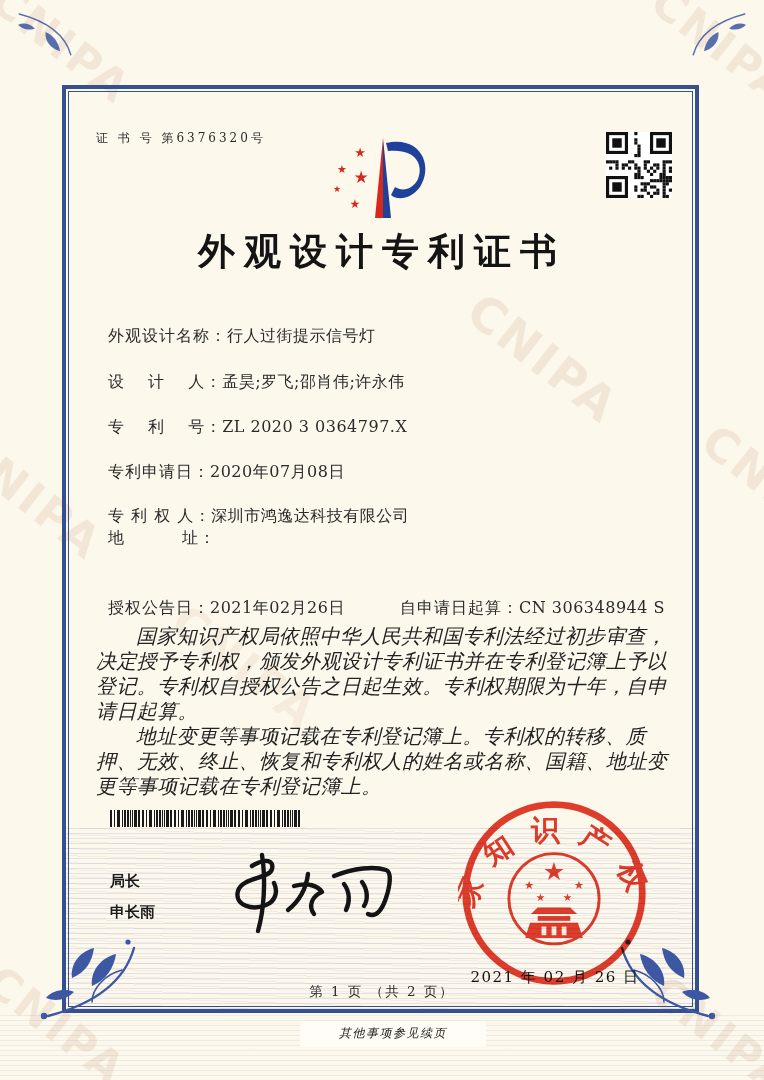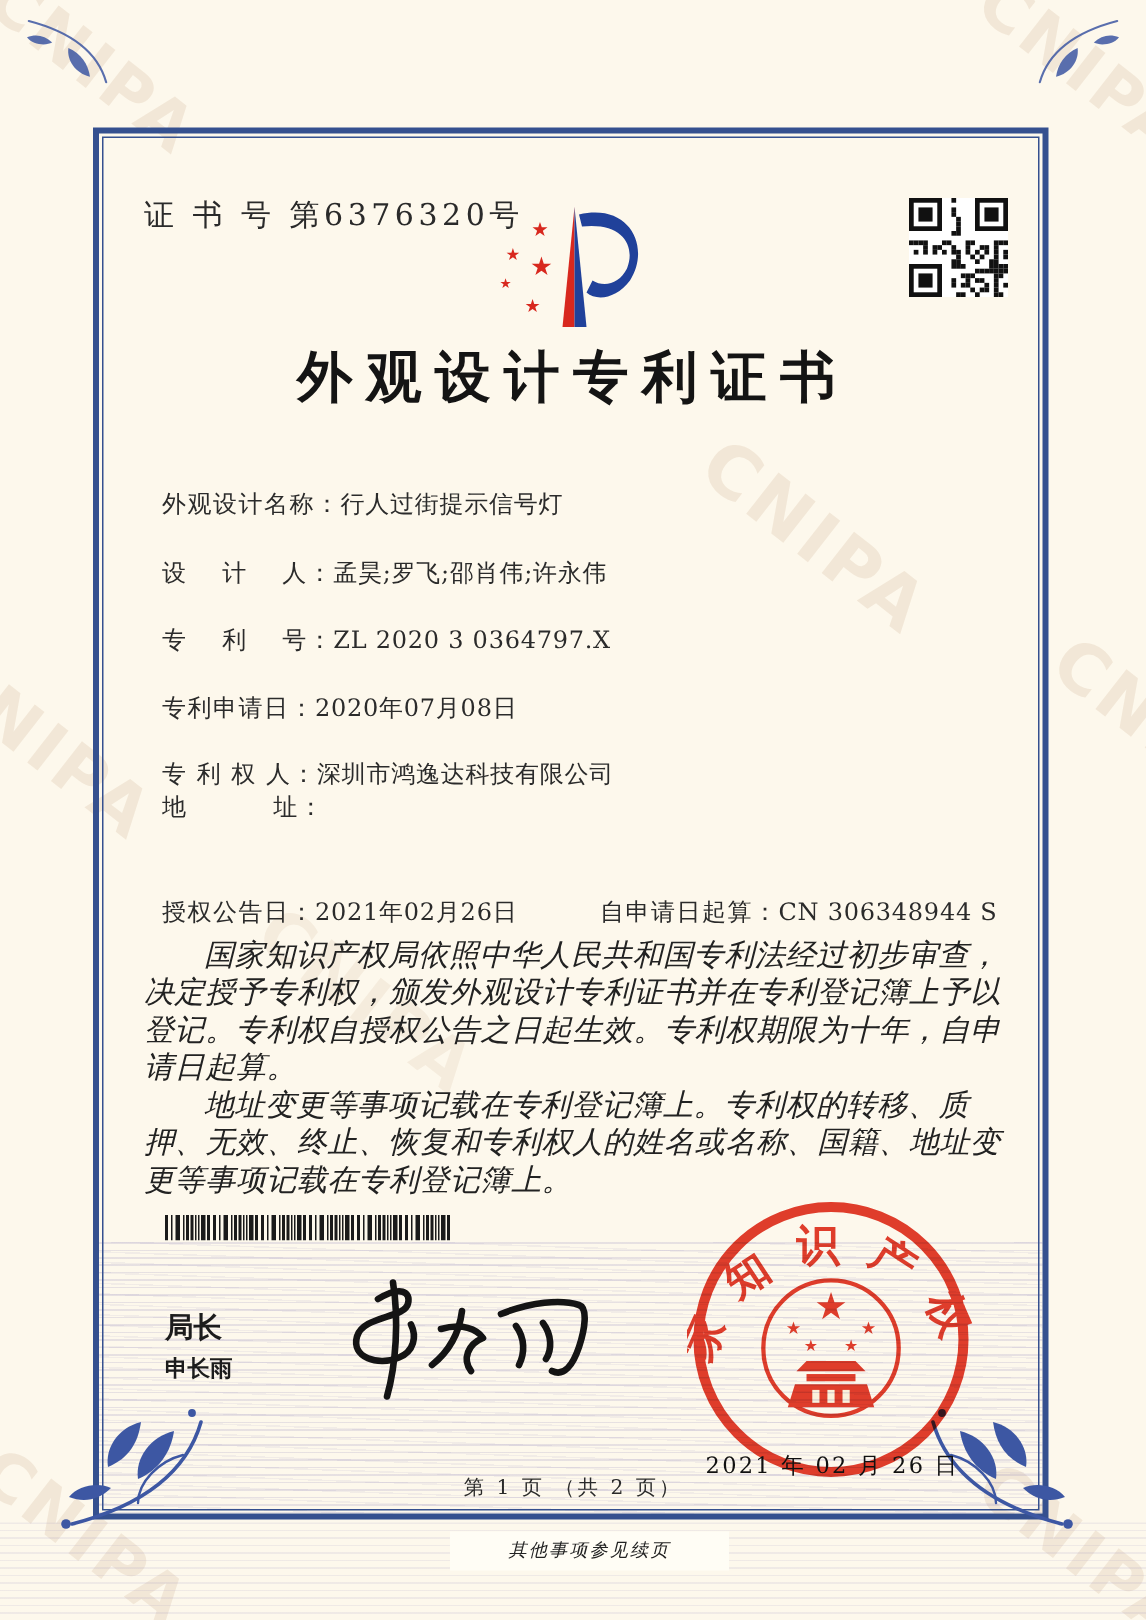--- a/index.html
+++ b/index.html
@@ -20,21 +20,21 @@
   .band-bottom{position:absolute;z-index:1;
         background:repeating-linear-gradient(180deg, rgba(140,130,185,0.12) 0 1px, transparent 1px 5px);}
 
   
   .frame{position:absolute;left:62px;top:85px;width:637px;height:928px;
          border:4px solid #35508f;box-sizing:border-box;z-index:2;}
   .frame-inner{position:absolute;inset:2px;border:1px solid #35508f;}
 
   .flourish{position:absolute;z-index:3;}
 
-  .cert-no{position:absolute;left:96px;top:130px;font-size:20px;letter-spacing:3px;
+  .cert-no{position:absolute;left:96px;top:130px;font-size:12px;letter-spacing:3px;
            color:#2a2a2a;z-index:4;}
 
   .logo{position:absolute;left:330px;top:134px;width:105px;height:92px;z-index:4;}
   .qr{position:absolute;left:606px;top:132px;width:66px;height:66px;background:#fff;
       padding:0;z-index:4;}
 
   .title{position:absolute;left:0;top:227px;width:764px;text-align:center;
          font-size:37px;font-weight:700;letter-spacing:9px;color:#141414;z-index:4;}
 
   .fields{position:absolute;left:108px;top:0;width:566px;z-index:4;}
@@ -43,21 +43,21 @@
   .fvalue{letter-spacing:0.5px;}
   .addr-value{width:452px;line-height:26px;}
   .grant2{position:absolute;left:292px;top:0;display:flex;}
 
   .paras{position:absolute;left:96px;top:624px;width:580px;z-index:4;
          font-style:italic;font-size:20px;line-height:25px;color:#222;}
   .paras p{margin:0;text-indent:2em;letter-spacing:0.4px;}
 
   .barcode{position:absolute;left:110px;top:810px;z-index:4;}
 
-  .signer-title{position:absolute;left:110px;top:872px;font-size:19px;font-weight:600;
+  .signer-title{position:absolute;left:110px;top:872px;font-size:15px;font-weight:600;
         font-family:"DejaVu Sans","Liberation Sans",sans-serif;color:#1c1c1c;z-index:4;}
   .signer-name{position:absolute;left:110px;top:903px;font-size:15px;font-weight:600;
         font-family:"DejaVu Sans","Liberation Sans",sans-serif;color:#1c1c1c;z-index:4;}
   .signature{position:absolute;left:222px;top:852px;z-index:4;}
 
   .seal{position:absolute;left:458px;top:797px;width:192px;height:192px;
         z-index:5;mix-blend-mode:multiply;opacity:0.93;}
   .seal-date{position:absolute;left:462px;top:932px;width:186px;text-align:center;
         font-size:15px;letter-spacing:1.5px;color:#111;z-index:6;margin-top:36px;}
 

